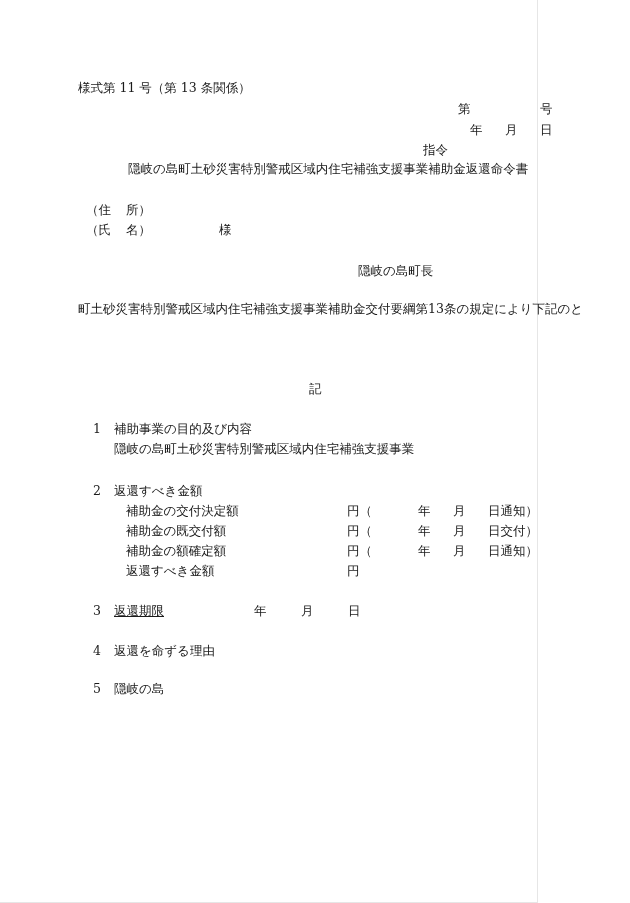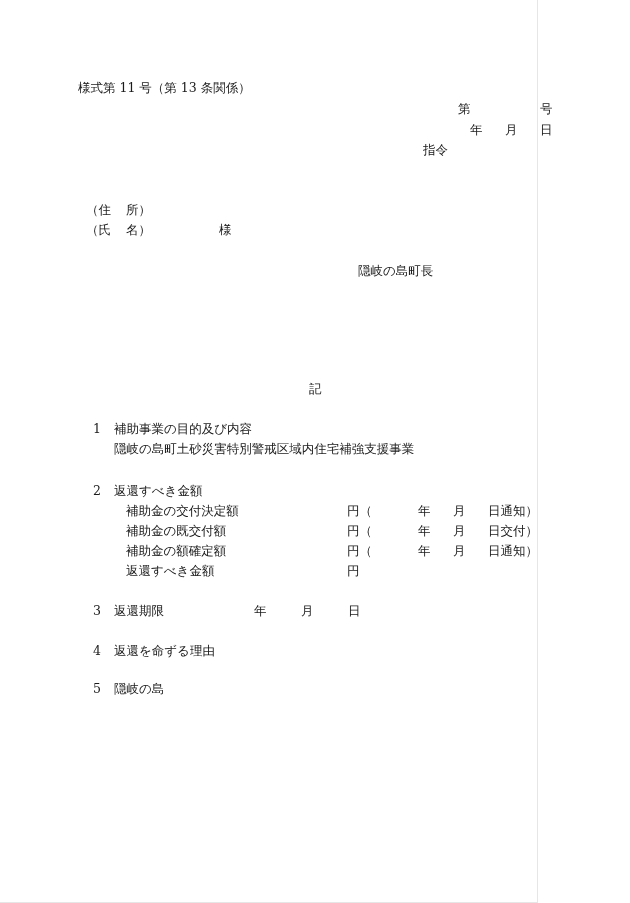--- a/index.html
+++ b/index.html
@@ -21,30 +21,32 @@
   <div class="abs" style="left:78px; top:80px;">様式第 11 号（第 13 条関係）</div>
 
   <div class="abs" style="left:423px; top:101px;margin-top:41px;">指令</div>
   <div class="abs" style="left:458px; top:101px;">第</div>
   <div class="abs" style="left:540px; top:101px;">号</div>
 
   <div class="abs" style="left:470px; top:122px;">年</div>
   <div class="abs" style="left:505px; top:122px;">月</div>
   <div class="abs" style="left:540px; top:122px;">日</div>
 
+  <div class="abs" style="left:128px; top:161px;">隠岐の島町土砂災害特別警戒区域内住宅補強支援事業補助金返還命令書</div>
 
   <div class="abs" style="left:86px; top:202px;">（住</div>
   <div class="abs" style="left:126px; top:202px;">所）</div>
   <div class="abs" style="left:86px; top:222px;">（氏</div>
   <div class="abs" style="left:126px; top:222px;">名）</div>
   <div class="abs" style="left:219px; top:222px;">様</div>
 
   <div class="abs" style="left:358px; top:263px;">隠岐の島町長</div>
 
   <div class="para">
+    <span class="line">町土砂災害特別警戒区域内住宅補強支援事業補助金交付要綱第13条の規定により下記のと</span>
   </div>
 
   <div class="abs" style="left:309px; top:381px;">記</div>
 
   <div class="abs" style="left:93px; top:421px;">1</div>
   <div class="abs" style="left:114px; top:421px;">補助事業の目的及び内容</div>
   <div class="abs" style="left:114px; top:441px;">隠岐の島町土砂災害特別警戒区域内住宅補強支援事業</div>
 
   <div class="abs" style="left:93px; top:483px;">2</div>
   <div class="abs" style="left:114px; top:483px;">返還すべき金額</div>
@@ -64,21 +66,21 @@
   <div class="abs" style="left:126px; top:543px;">補助金の額確定額</div>
   <div class="abs" style="left:347px; top:543px;">円（</div>
   <div class="abs" style="left:418px; top:543px;">年</div>
   <div class="abs" style="left:453px; top:543px;">月</div>
   <div class="abs" style="left:488px; top:543px;">日通知）</div>
 
   <div class="abs" style="left:126px; top:563px;">返還すべき金額</div>
   <div class="abs" style="left:347px; top:563px;">円</div>
 
   <div class="abs" style="left:93px; top:603px;">3</div>
-  <div class="abs" style="left:114px; top:603px;">返還期限</div>
+  <div class="abs" style="left:114px; top:603px;text-decoration:underline;">返還期限</div>
   <div class="abs" style="left:254px; top:603px;">年</div>
   <div class="abs" style="left:301px; top:603px;">月</div>
   <div class="abs" style="left:348px; top:603px;">日</div>
 
   <div class="abs" style="left:93px; top:643px;">4</div>
   <div class="abs" style="left:114px; top:643px;">返還を命ずる理由</div>
 
   <div class="abs" style="left:93px; top:681px;">5</div>
   <div class="abs" style="left:114px; top:681px;">隠岐の島</div>
 

